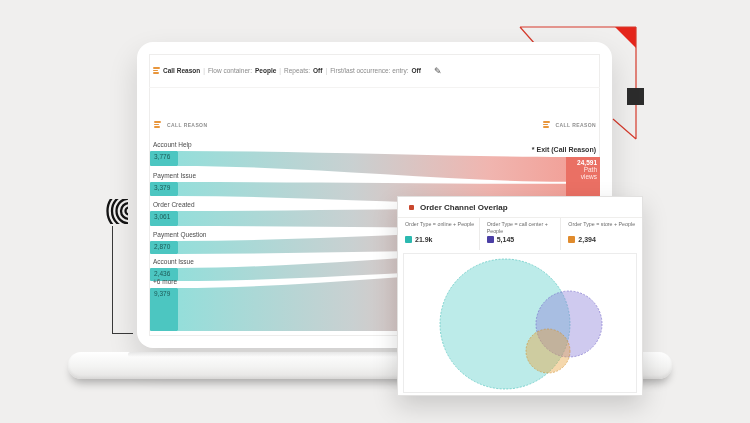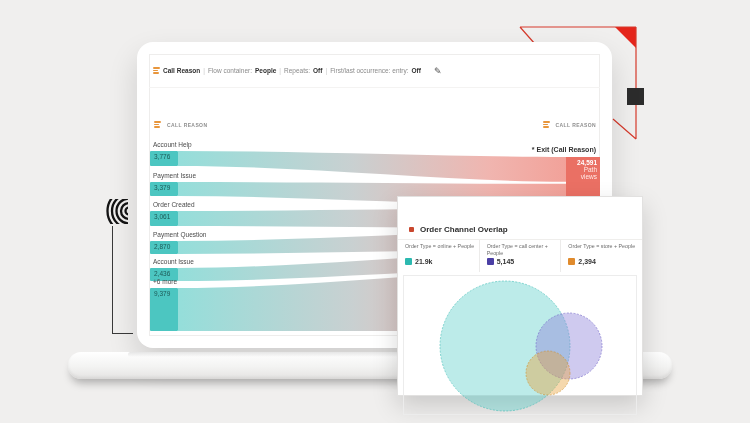--- a/index.html
+++ b/index.html
@@ -47,21 +47,21 @@
   .exit-label{position:absolute;left:446px;top:146px;width:150px;text-align:right;font-size:7px;
       font-weight:bold;color:#333;}
   .exit-node{position:absolute;left:566px;top:157px;width:34px;height:174px;background:#ea7064;
       box-sizing:border-box;padding:2px 3px;text-align:right;}
   .exit-value{font-size:6.5px;color:#fff;font-weight:bold;}
   .exit-caption{font-size:6.5px;color:#ffe9e6;}
 
   
   .card{position:absolute;left:397px;top:196px;width:246px;height:200px;background:#fff;
       border:1px solid #e2e1e0;box-sizing:border-box;box-shadow:0 10px 24px rgba(0,0,0,.16);}
-  .card-header{display:flex;align-items:center;gap:6px;padding:6px 10px 5px 11px;border-bottom:1px solid #efeeec;margin-top:22px;}
+  .card-header{display:flex;align-items:center;gap:6px;padding:6px 10px 5px 11px;border-bottom:1px solid #efeeec;}
   .card-dot{width:5px;height:5px;background:#c9472e;border-radius:1px;}
   .card-title{font-size:8px;font-weight:bold;color:#2d2d2d;}
   .legend{display:flex;height:32px;}
   .legend-col{flex:1;padding:3px 4px 0 7px;box-sizing:border-box;}
   .legend-col + .legend-col{border-left:1px solid #eceb ea;border-left:1px solid #ecebea;}
   .legend-label{font-size:5.3px;color:#6b6b6b;line-height:6.5px;min-height:13px;}
   .legend-valrow{display:flex;align-items:center;gap:3px;margin-top:2px;}
   .swatch{width:7px;height:7px;border-radius:1px;flex:none;}
   .legend-value{font-size:7px;color:#333;font-weight:bold;}
   .venn-wrap{margin:3px 5px 0 5px;border:1px solid #ececec;height:138px;}

